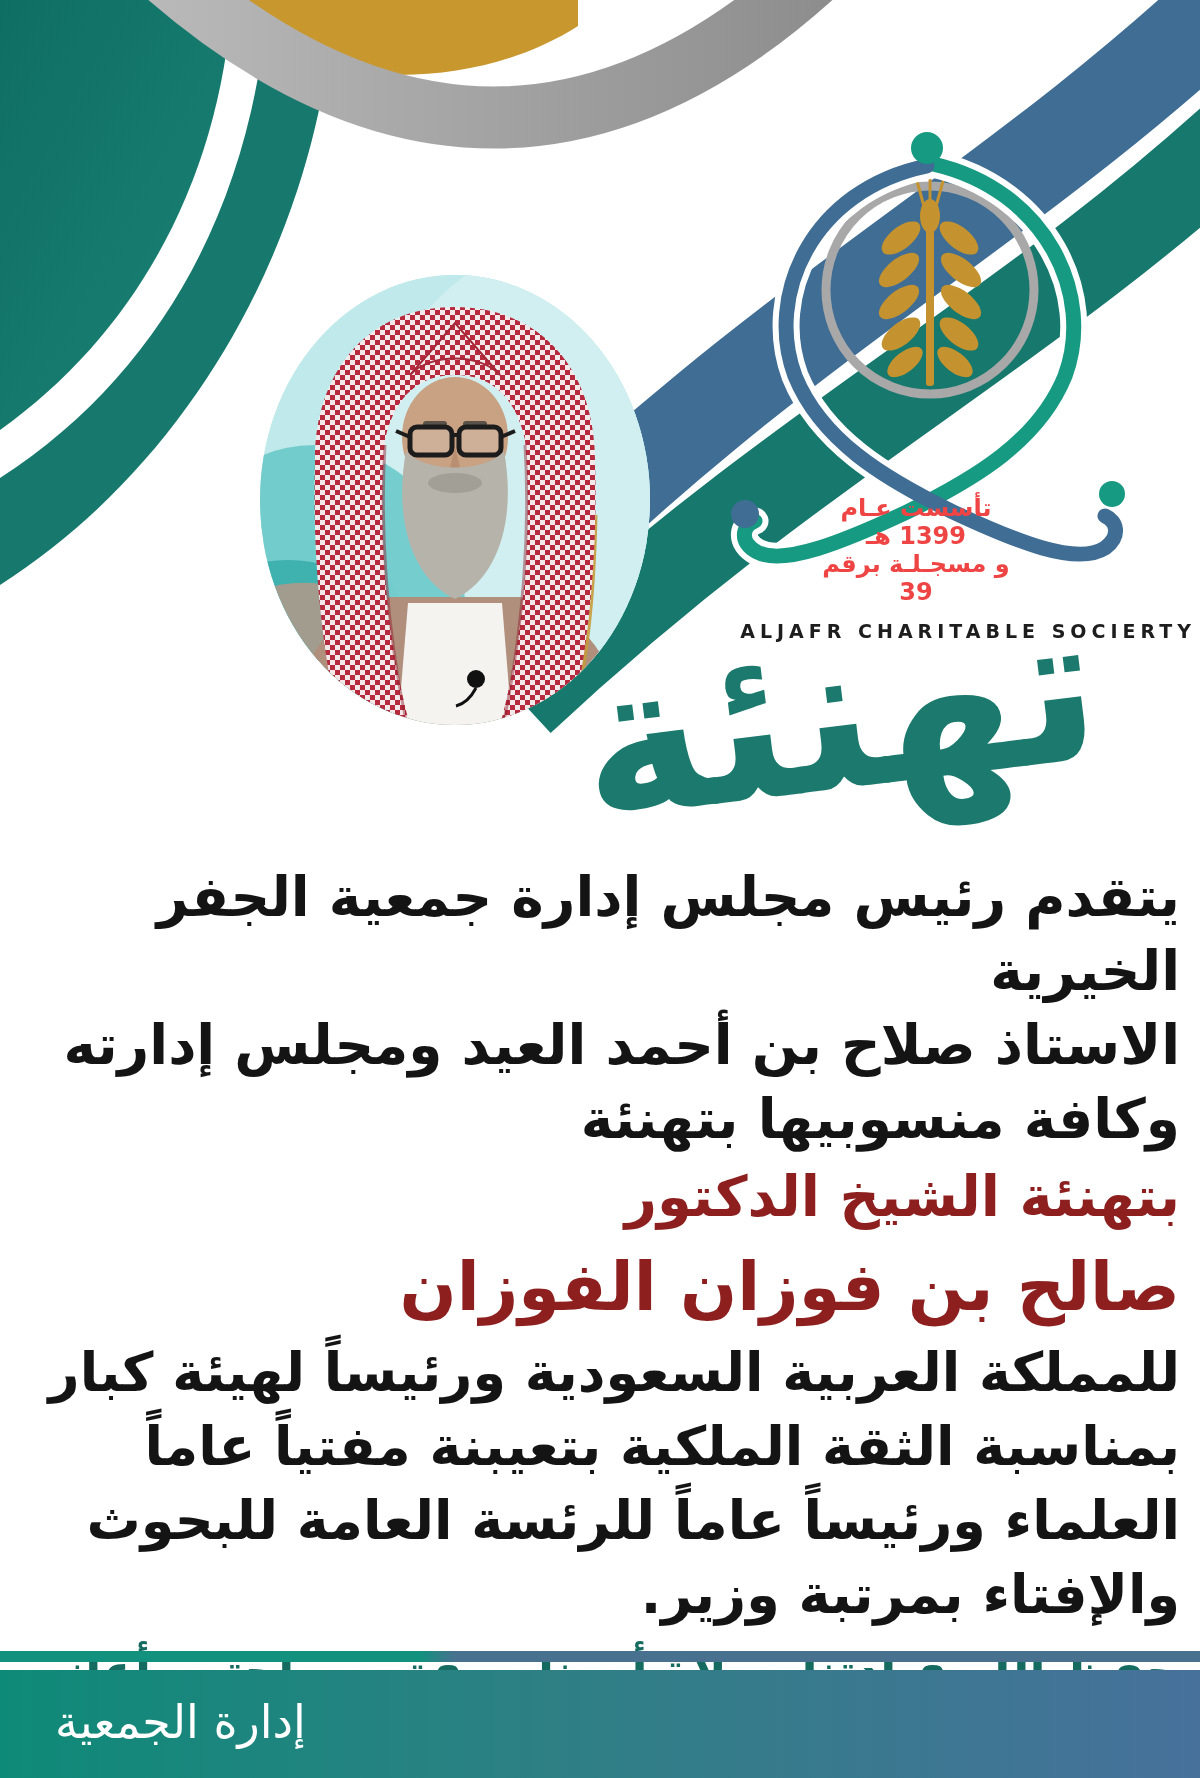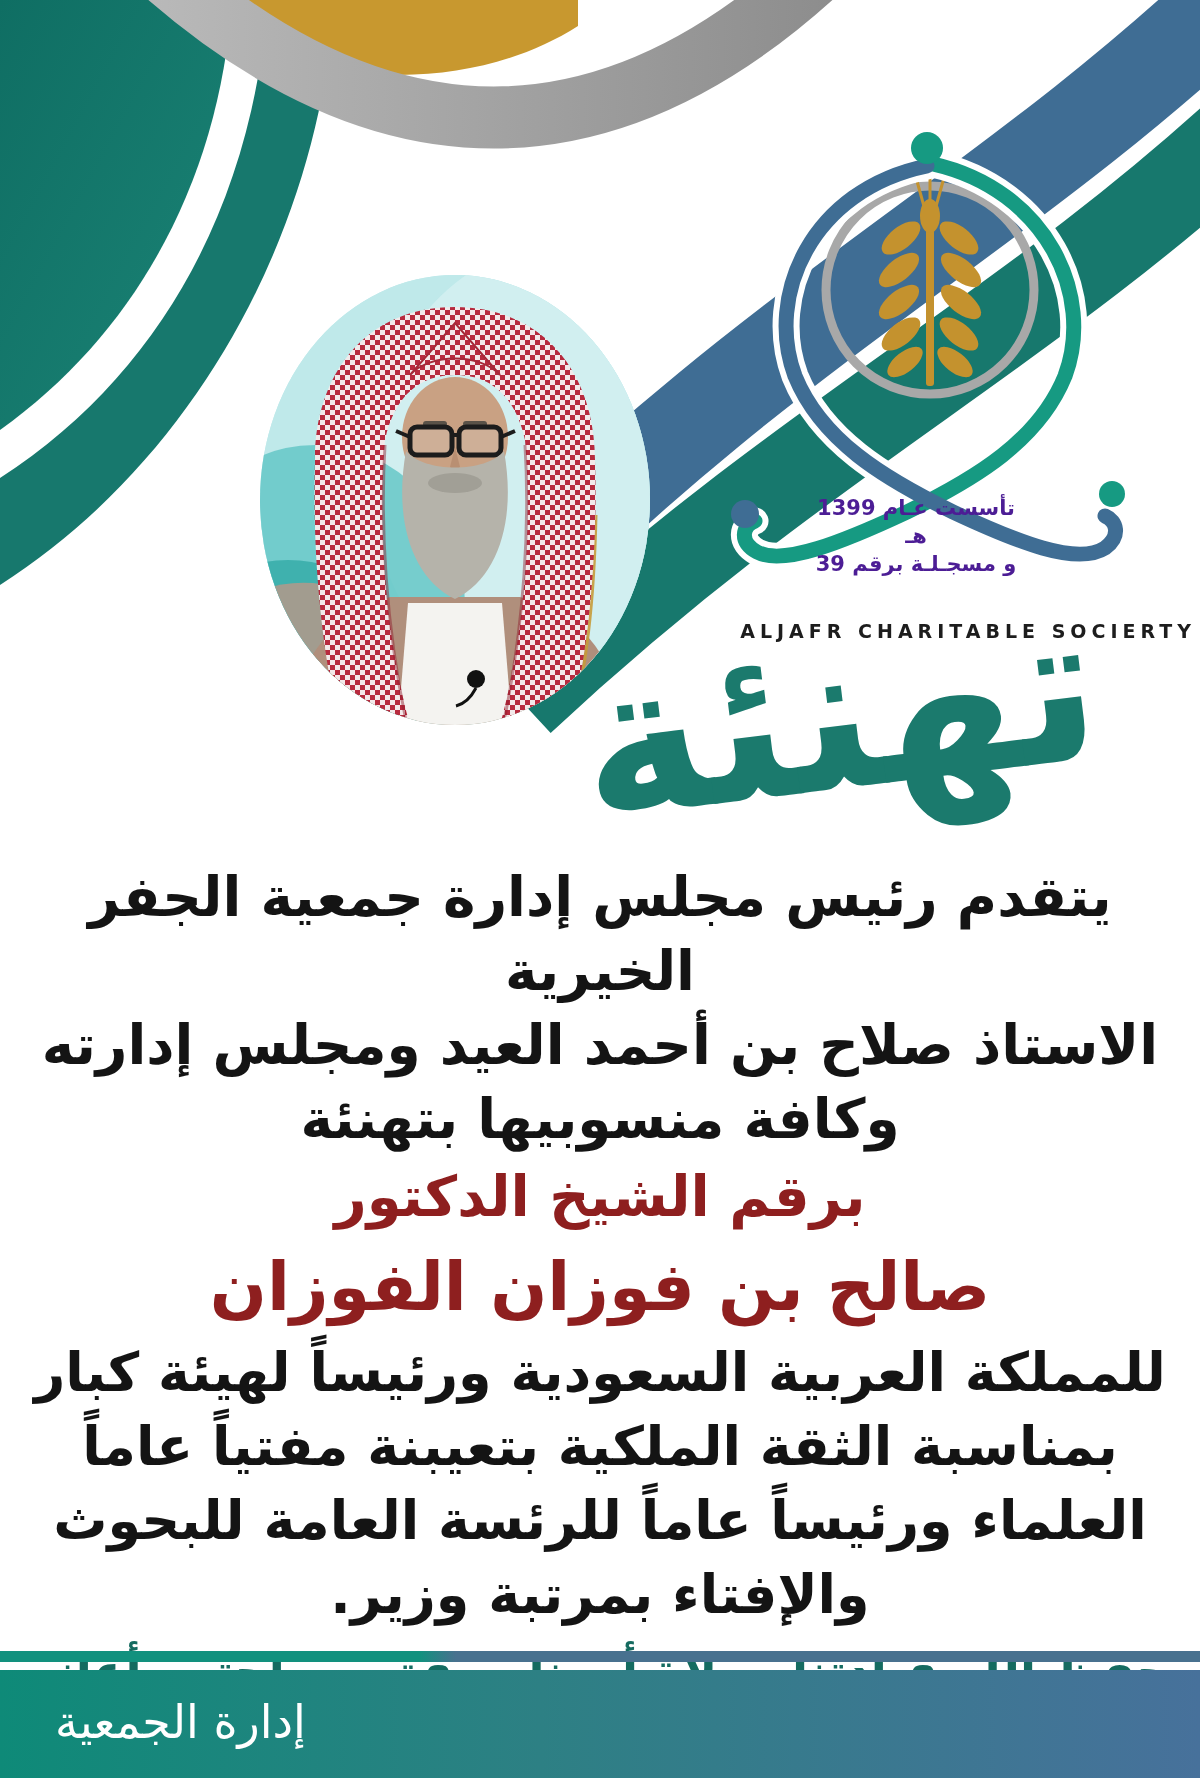--- a/index.html
+++ b/index.html
@@ -6,22 +6,22 @@
   body{background:#777;font-family:"DejaVu Sans", sans-serif;}
   .page{
     position:relative;width:1200px;height:1778px;background:#ffffff;
     margin:0 auto;overflow:hidden;
   }
   
   .decor-svg{position:absolute;left:0;top:0;z-index:1;}
   .logo-svg{position:absolute;left:615px;top:128px;z-index:2;}
   .founded{
     position:absolute;left:810px;top:494px;width:212px;z-index:3;
-    direction:rtl;text-align:center;color:#4c1d95;font-weight:bold;
-    font-size:21px;line-height:28px;
+    direction:rtl;text-align:center;color:#ef4444;font-weight:bold;
+    font-size:24px;line-height:28px;
   }
   .org-ar{
     position:absolute;left:640px;top:552px;width:556px;z-index:3;
     direction:rtl;text-align:center;color:#101010;font-weight:bold;
     font-size:50px;line-height:60px;letter-spacing:-1px;
   }
   .org-en{
     position:absolute;left:640px;top:616px;width:556px;z-index:3;
     text-align:right;color:#1d1d1d;font-weight:bold;
     font-size:19px;line-height:30px;letter-spacing:5px;
@@ -34,21 +34,21 @@
   
   .headline{
     position:absolute;left:580px;top:556px;width:520px;height:330px;z-index:5;
     direction:rtl;text-align:center;color:#1b7a6d;font-weight:bold;
     font-size:212px;line-height:318px;transform:rotate(-7deg);
     font-family:"DejaVu Sans", sans-serif;
   }
   
   .body-text{
     position:absolute;left:20px;top:860px;width:1160px;z-index:6;
-    direction:rtl;text-align:center;font-weight:bold;color:#141414;
+    direction:rtl;font-weight:bold;color:#141414;
   }
   .line-intro{font-size:55px;line-height:74px;}
   .line-honorific{font-size:56px;line-height:82px;color:#8e1f1f;}
   .line-name{font-size:67px;line-height:98px;color:#8e1f1f;letter-spacing:1px;}
   .line-occasion{font-size:54px;line-height:74px;}
   .line-dua{font-size:47px;line-height:80px;color:#156b60;}
   
   .footer-stripe{
     position:absolute;left:0;top:1651px;width:1200px;height:11px;z-index:6;
     background:linear-gradient(90deg,#12917e 0%,#12917e 35%,#48718f 38%,#48718f 100%);
@@ -176,21 +176,21 @@
       <path d="M216,413 q-8,15 -20,18" stroke="#111111" stroke-width="3" fill="none"></path>
     </svg>
   </div>
 
   <div class="headline">تهنئة</div>
 
   <div class="body-text">
     <div class="line-intro">يتقدم رئيس  مجلس إدارة جمعية الجفر الخيرية</div>
     <div class="line-intro">الاستاذ صلاح بن أحمد العيد  ومجلس إدارته</div>
     <div class="line-intro">وكافة منسوبيها بتهنئة</div>
-    <div class="line-honorific">برقم الشيخ الدكتور</div>
+    <div class="line-honorific">بتهنئة الشيخ الدكتور</div>
     <div class="line-name">صالح بن فوزان الفوزان</div>
     <div class="line-occasion">للمملكة العربية السعودية ورئيساً لهيئة كبار</div>
     <div class="line-occasion">بمناسبة الثقة الملكية بتعيبنة مفتياً عاماً</div>
     <div class="line-occasion">العلماء ورئيساً عاماً للرئسة العامة للبحوث</div>
     <div class="line-occasion">والإفتاء بمرتبة وزير.</div>
     <div class="line-dua">حفظ الله قيادتنا وولاة أمرنا ووفق سماحته وأعانه</div>
   </div>
 
   <div class="footer-stripe"></div>
   <div class="footer-bar">

